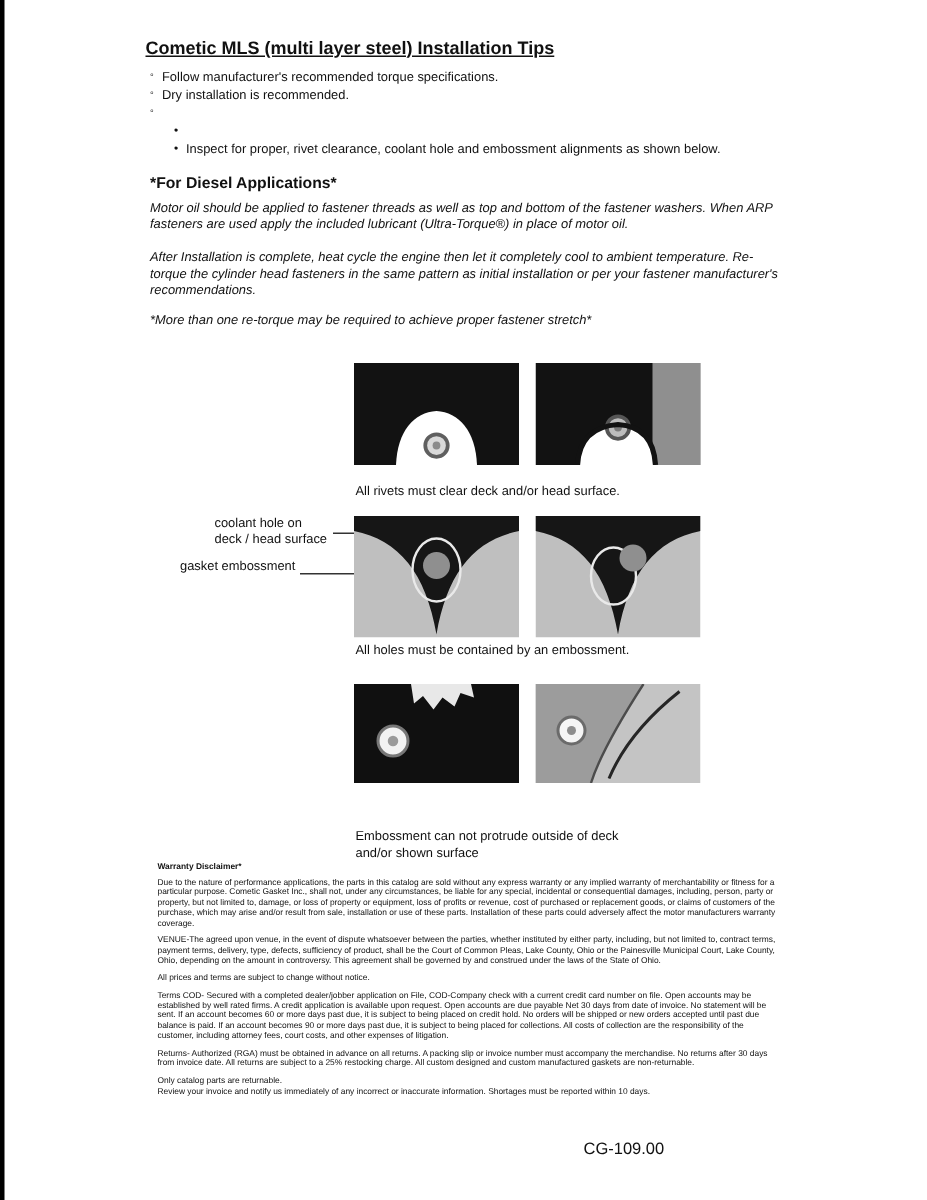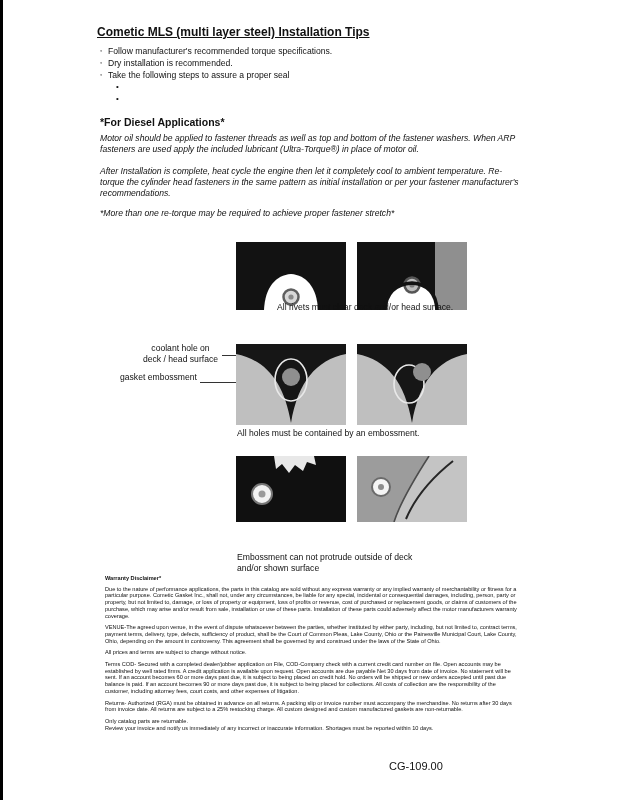--- a/index.html
+++ b/index.html
@@ -52,27 +52,27 @@
     <div class="tip-row">
       <span class="tip-bullet">◦</span>
       <span>Follow manufacturer's recommended torque specifications.</span>
     </div>
     <div class="tip-row">
       <span class="tip-bullet">◦</span>
       <span>Dry installation is recommended.</span>
     </div>
     <div class="tip-row">
       <span class="tip-bullet">◦</span>
-      <span>Take the following steps to assure a proper seal</span>
     </div>
     <div class="tip-row sub">
       <span class="tip-bullet">•</span>
     </div>
     <div class="tip-row sub">
       <span class="tip-bullet">•</span>
+      <span>Inspect for proper, rivet clearance, coolant hole and embossment alignments as shown below.</span>
     </div>
   </div>
 
   <div class="abs diesel-heading">*For Diesel Applications*</div>
   <div class="abs body-para para1">Motor oil should be applied to fastener threads as well as top and bottom of the fastener washers. When ARP fasteners are used apply the included lubricant (Ultra-Torque®) in place of motor oil.</div>
   <div class="abs body-para note">*More than one re-torque may be required to achieve proper fastener stretch*</div>
   <div class="abs body-para para2">After Installation is complete, heat cycle the engine then let it completely cool to ambient temperature. Re-torque the cylinder head fasteners in the same pattern as initial installation or per your fastener manufacturer's recommendations.</div>
 
   <div class="abs fig-label" style="left:236px; top:226px;">RIGHT</div>
   <div class="abs fig-label" style="left:357px; top:226px;">WRONG</div>
@@ -88,26 +88,26 @@
   <div class="panel" style="left:357px; top:242px;">
     <svg width="110" height="68" viewBox="0 0 110 68">
       <rect width="110" height="68" fill="#121212"></rect>
       <rect x="78" y="0" width="32" height="68" fill="#8f8f8f"></rect>
       <path d="M28,68 C29,50 40,42 55,41 C70,42 79,50 80,68 Z" fill="#ffffff"></path>
       <circle cx="55" cy="43" r="7.5" fill="#bdbdbd" stroke="#555555" stroke-width="2.5"></circle>
       <circle cx="55" cy="43" r="2.6" fill="#7a7a7a"></circle>
       <path d="M28,68 C29,50 40,42 55,41 C70,42 79,50 80,68" fill="none" stroke="#121212" stroke-width="3.5"></path>
     </svg>
   </div>
-  <div class="abs caption" style="left:237px; top:302px;margin-left:40px;">All rivets must clear deck and/or head surface.</div>
+  <div class="abs caption" style="left:237px; top:322px;">All rivets must clear deck and/or head surface.</div>
 
   <div class="abs fig-label" style="left:236px; top:329px;">RIGHT</div>
   <div class="abs fig-label" style="left:357px; top:329px;">WRONG</div>
 
-  <div class="abs callout" style="left:143px; top:343px;text-align:center;">
+  <div class="abs callout" style="left:143px; top:343px;">
     <div>coolant hole on</div>
     <div>deck / head surface</div>
   </div>
   <div class="abs callout-line" style="left:222px; top:355px; width:66px;"></div>
 
   <div class="abs callout" style="left:120px; top:372px;">gasket embossment</div>
   <div class="abs callout-line" style="left:200px; top:382px; width:62px;"></div>
 
   <div class="panel" style="left:236px; top:344px;">
     <svg width="110" height="81" viewBox="0 0 110 81">

